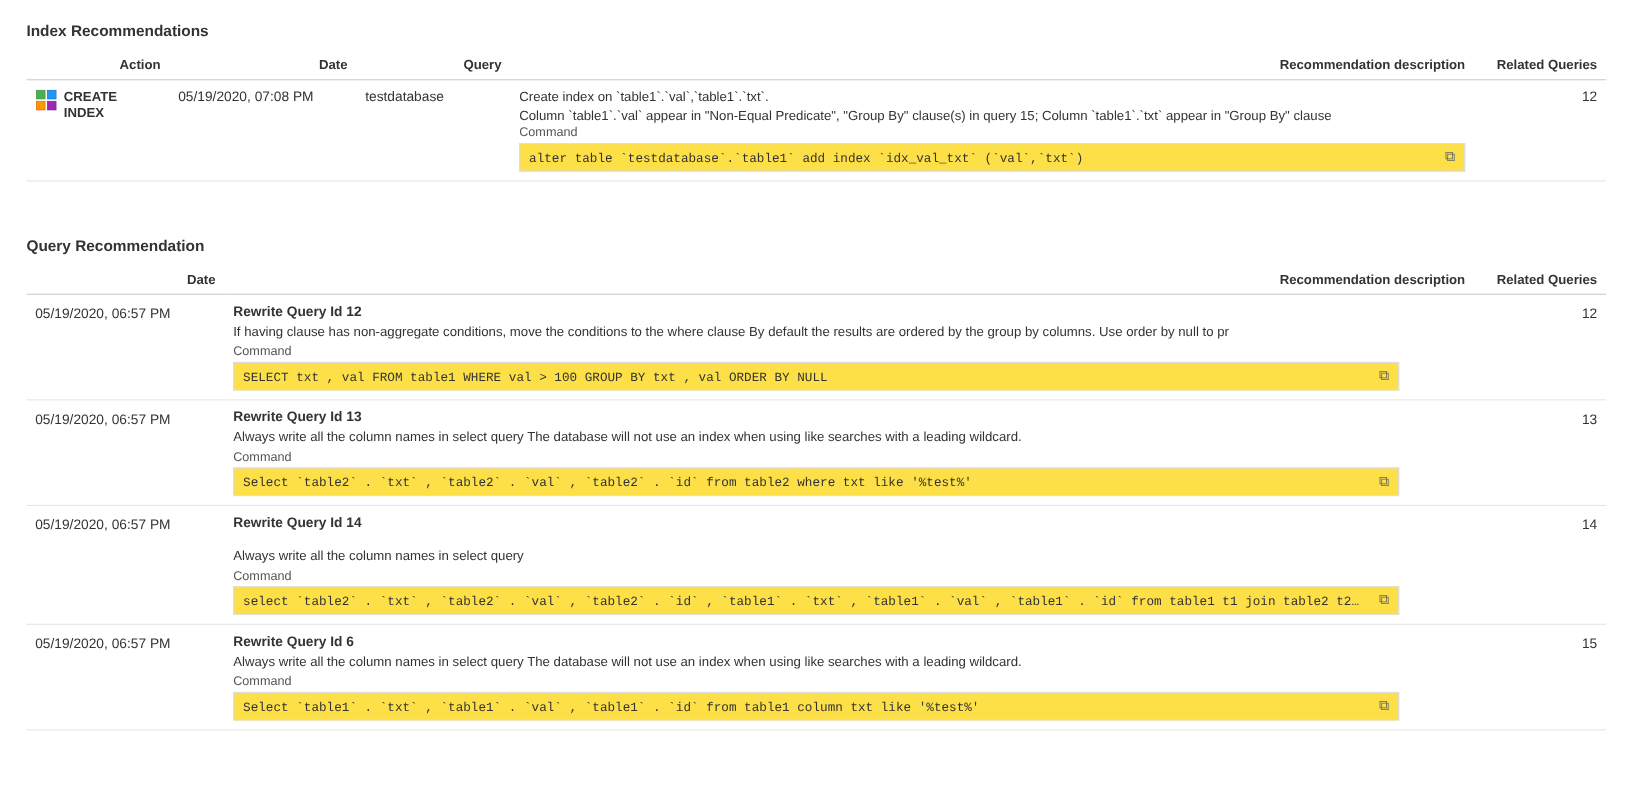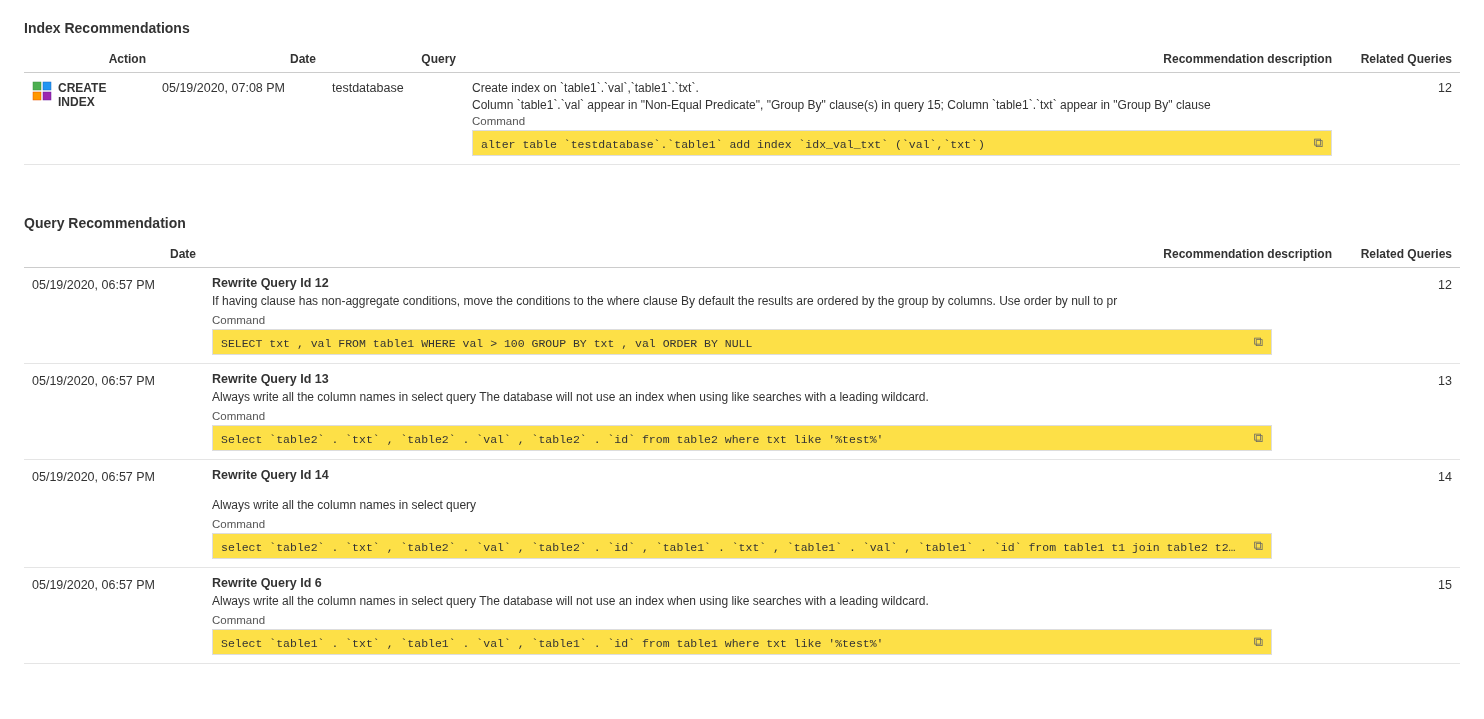--- a/index.html
+++ b/index.html
@@ -219,21 +219,21 @@
           </td>
           <td style="text-align: right; vertical-align: top; padding-top: 10px;"><span class="related-queries-val">14</span></td>
         </tr>
         <tr>
           <td style="vertical-align: top; padding-top: 10px;">05/19/2020, 06:57 PM</td>
           <td>
             <div class="rec-title" style="margin-bottom:4px;">Rewrite Query Id 6</div>
             <div class="rec-desc">Always write all the column names in select query The database will not use an index when using like searches with a leading wildcard.</div>
             <div class="command-label">Command</div>
             <div class="command-box">
-      <span style="white-space:nowrap; overflow:hidden; text-overflow:ellipsis; flex:1;">Select `table1` . `txt` , `table1` . `val` , `table1` . `id` from table1 where txt like '%test%'</span>
+      <span style="white-space:nowrap; overflow:hidden; text-overflow:ellipsis; flex:1;">Select `table1` . `txt` , `table1` . `val` , `table1` . `id` from table1 column txt like '%test%'</span>
       <span class="copy-icon" title="Copy">⧉</span>
     </div>
           </td>
           <td style="text-align: right; vertical-align: top; padding-top: 10px;"><span class="related-queries-val">15</span></td>
         </tr>
       </tbody>
   </table>
 </div>
 
 </body></html>

